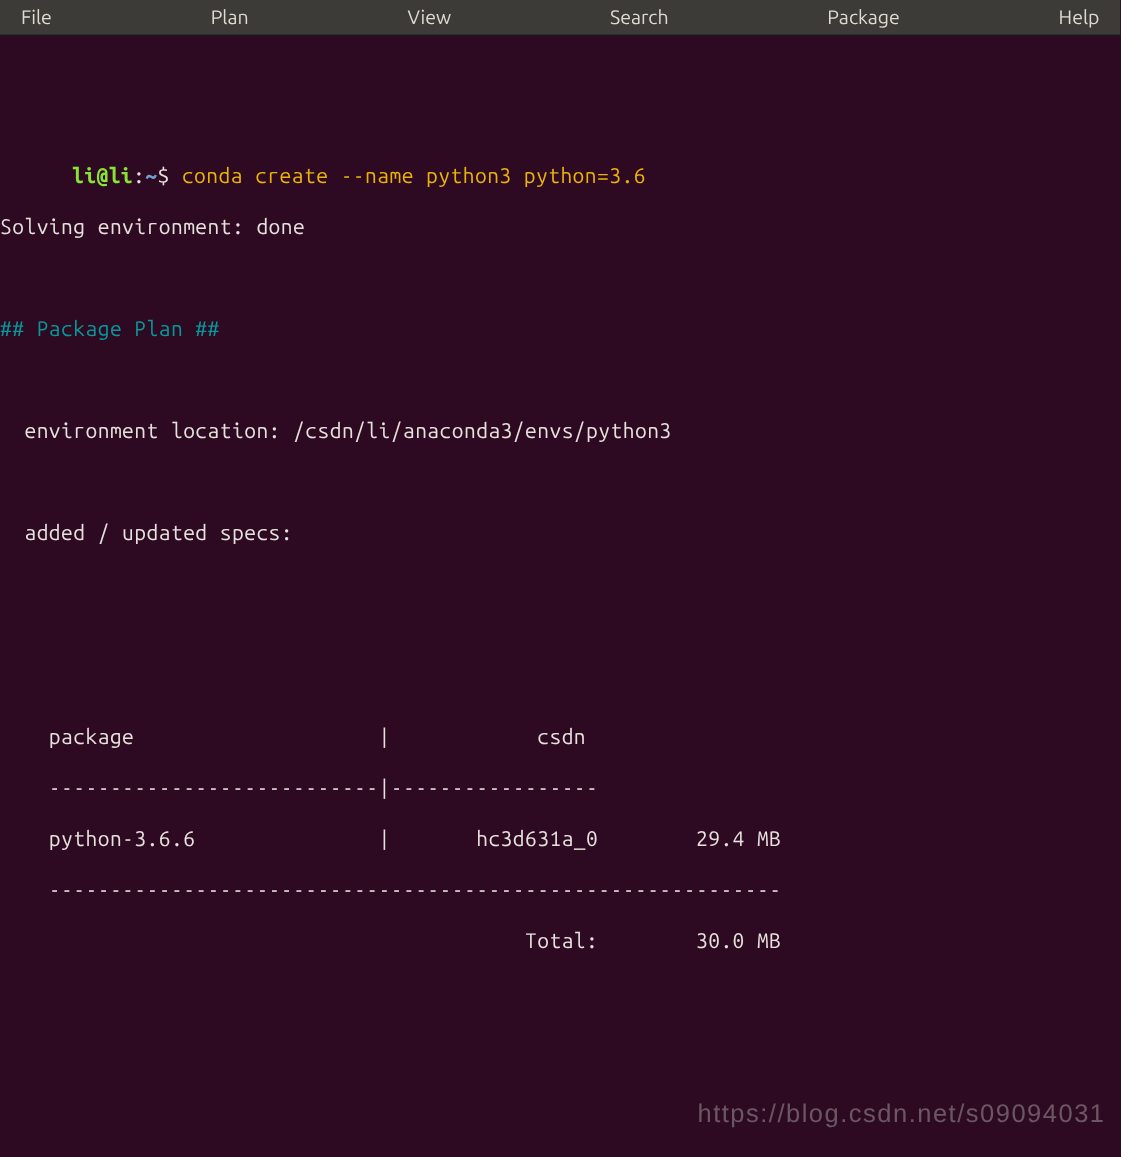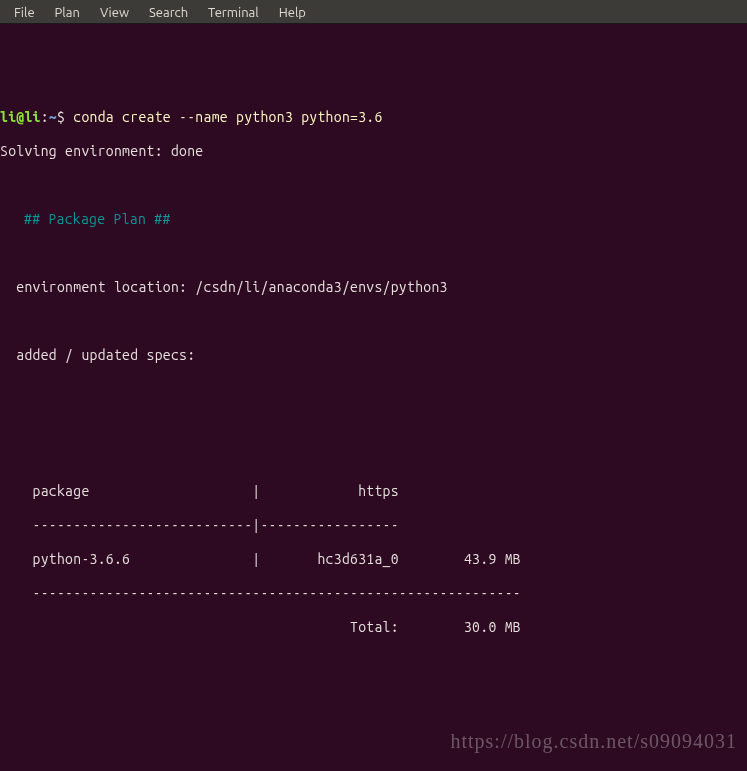--- a/index.html
+++ b/index.html
@@ -1,18 +1,19 @@
 <!DOCTYPE html>
 <html><head>
   <meta charset="utf-8">
   <style>
     * {
       margin: 0;
       padding: 0;
       box-sizing: border-box;
+      justify-content: space-between;
     }
     body {
       width: 747px;
       height: 771px;
       background: #2d0a22;
       font-family: "Ubuntu Mono", "DejaVu Sans Mono", monospace;
       font-size: 14px;
       overflow: hidden;
       position: relative;
     }
@@ -35,66 +36,66 @@
     .terminal {
       padding: 0;
       color: #e6e1dc;
       white-space: pre;
       line-height: 17px;
       letter-spacing: 0.3px;
     }
     .blank-line {
       height: 17px;
     }
-    .user { color: #8ae234; font-weight: bold; }
+    .user { color: #8ae234; font-weight: bold; padding-left: 48px; }
     .colon { color: #e6e1dc; }
     .path { color: #729fcf; font-weight: bold; }
     .prompt-dollar { color: #e6e1dc; }
-    .cmd-text { color: #fef9c3; }
-    .cyan { color: #06989a; margin-left: 24px; }
+    .cmd-text { color: #eab308; }
+    .cyan { color: #06989a; }
     .watermark {
       position: absolute;
       bottom: 18px;
       right: 10px;
       color: rgba(200,200,200,0.4);
-      font-family: Liberation Serif, serif;
-      font-size: 20px;
+      font-family: Liberation Sans, sans-serif;
+      font-size: 17px;
       letter-spacing: 1px;
       pointer-events: none;
     }
   </style>
 </head>
 <body>
 
 <div class="menubar">
   <div class="menubar-item">File</div>
   <div class="menubar-item">Plan</div>
   <div class="menubar-item">View</div>
   <div class="menubar-item">Search</div>
-  <div class="menubar-item">Terminal</div>
+  <div class="menubar-item">Package</div>
   <div class="menubar-item">Help</div>
 </div>
 
 <div class="terminal">
 <div class="blank-line"></div>
 <div class="blank-line"></div>
 <div><span class="user">li@li</span><span class="colon">:</span><span class="path">~</span><span class="prompt-dollar">$ </span><span class="cmd-text">conda create --name python3 python=3.6</span></div>
 <div>Solving environment: done</div>
 <div class="blank-line"></div>
 <div class="cyan">## Package Plan ##</div>
 <div class="blank-line"></div>
 <div>  environment location: /csdn/li/anaconda3/envs/python3</div>
 <div class="blank-line"></div>
 <div>  added / updated specs:</div>
 <div class="blank-line"></div>
 <div class="blank-line"></div>
 <div class="blank-line"></div>
-<div>    package                    |            https</div>
+<div>    package                    |            csdn</div>
 <div>    ---------------------------|-----------------</div>
-<div>    python-3.6.6               |       hc3d631a_0        43.9 MB</div>
+<div>    python-3.6.6               |       hc3d631a_0        29.4 MB</div>
 <div>    ------------------------------------------------------------</div>
 <div>                                           Total:        30.0 MB</div>
 
 
 
 
 
 
 
 

